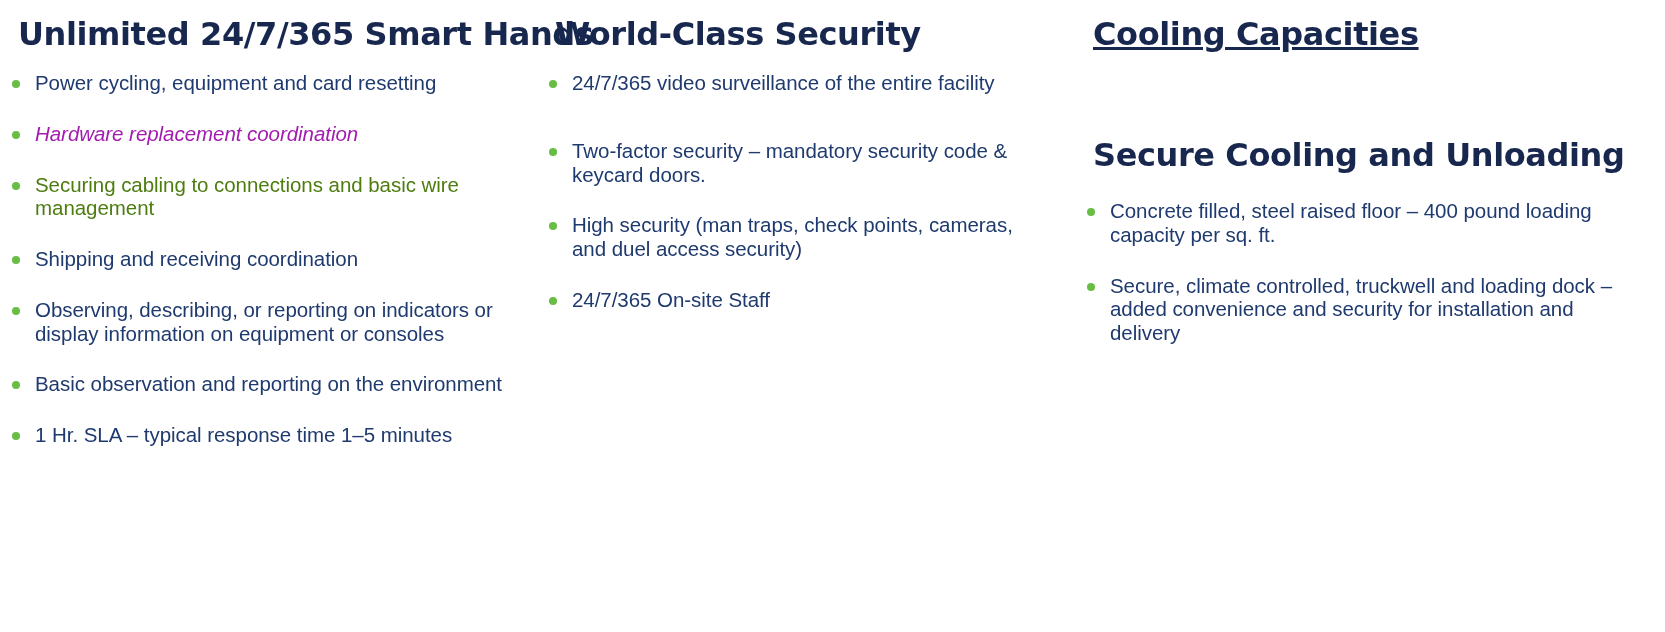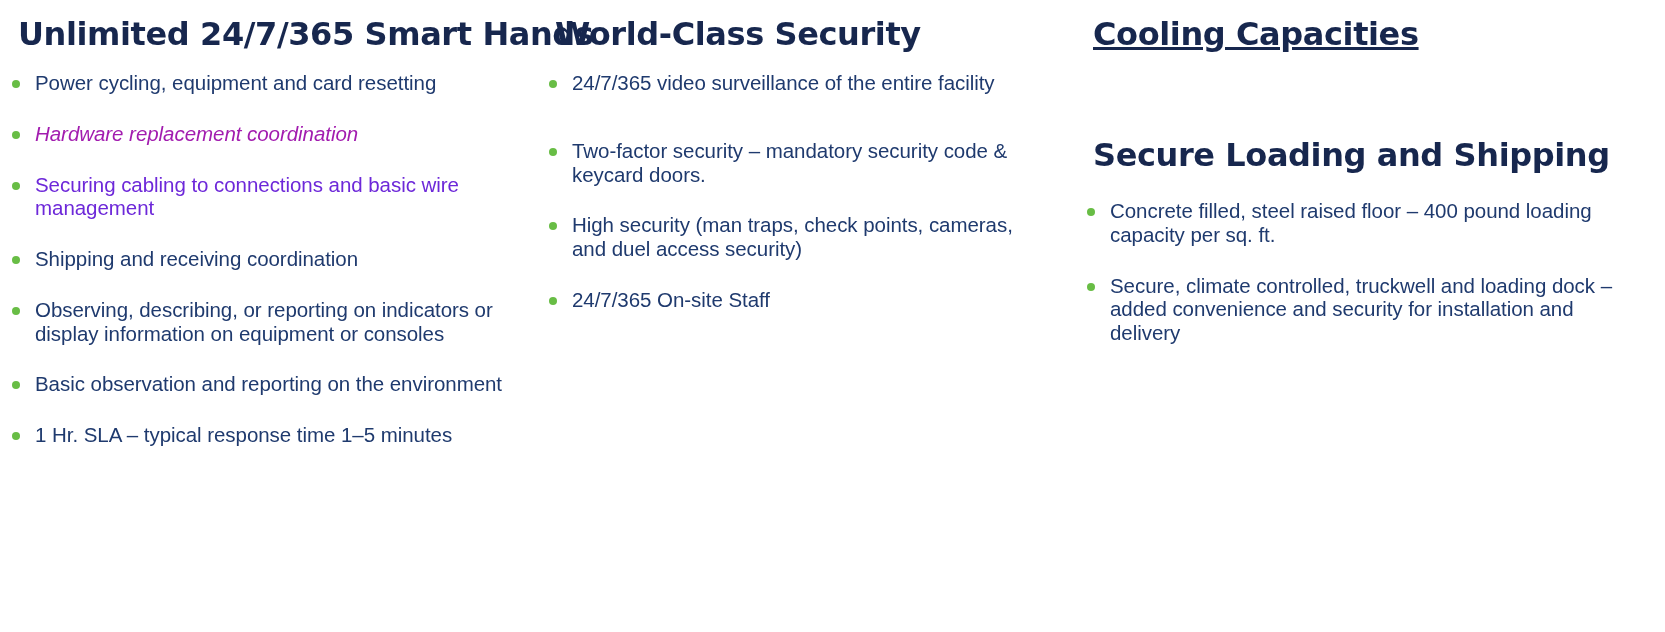--- a/index.html
+++ b/index.html
@@ -90,21 +90,21 @@
       <h2 class="section-heading" style="color: rgb(23, 39, 78);">Unlimited 24/7/365 Smart Hands</h2>
       <ul class="bullet-list">
         <li class="bullet-item" style="color: rgb(31, 58, 110);">
           <span class="bullet-dot" style="background: rgb(104, 189, 69);"></span>
           <span>Power cycling, equipment and card resetting</span>
         </li>
         <li class="bullet-item" style="color: #a21caf; font-style: italic;">
           <span class="bullet-dot" style="background: rgb(104, 189, 69);"></span>
           <span>Hardware replacement coordination</span>
         </li>
-        <li class="bullet-item" style="color: #6d28d9;">
+        <li class="bullet-item" style="color: #4d7c0f;">
           <span class="bullet-dot" style="background: rgb(104, 189, 69);"></span>
           <span>Securing cabling to connections and basic wire management</span>
         </li>
         <li class="bullet-item" style="color: rgb(31, 58, 110);">
           <span class="bullet-dot" style="background: rgb(104, 189, 69);"></span>
           <span>Shipping and receiving coordination</span>
         </li>
         <li class="bullet-item" style="color: rgb(31, 58, 110);">
           <span class="bullet-dot" style="background: rgb(104, 189, 69);"></span>
           <span>Observing, describing, or reporting on indicators or display information on equipment or consoles</span>
@@ -144,21 +144,21 @@
       </ul>
     </div>
   </div>
 
   <div class="column" id="col-3">
     <div class="group group-1">
       <h2 class="section-heading" style="color: rgb(23, 39, 78); text-decoration: underline;">Cooling Capacities</h2>
     </div>
 
     <div class="group group-2">
-      <h2 class="section-heading" style="color: rgb(23, 39, 78);">Secure Loading and Shipping</h2>
+      <h2 class="section-heading" style="color: rgb(23, 39, 78);">Secure Cooling and Unloading</h2>
       <ul class="bullet-list">
         <li class="bullet-item" style="color: rgb(31, 58, 110);">
           <span class="bullet-dot" style="background: rgb(104, 189, 69);"></span>
           <span>Concrete filled, steel raised floor – 400 pound loading capacity per sq. ft.</span>
         </li>
         <li class="bullet-item" style="color: rgb(31, 58, 110);">
           <span class="bullet-dot" style="background: rgb(104, 189, 69);"></span>
           <span>Secure, climate controlled, truckwell and loading dock – added convenience and security for installation and delivery</span>
         </li>
       </ul>

